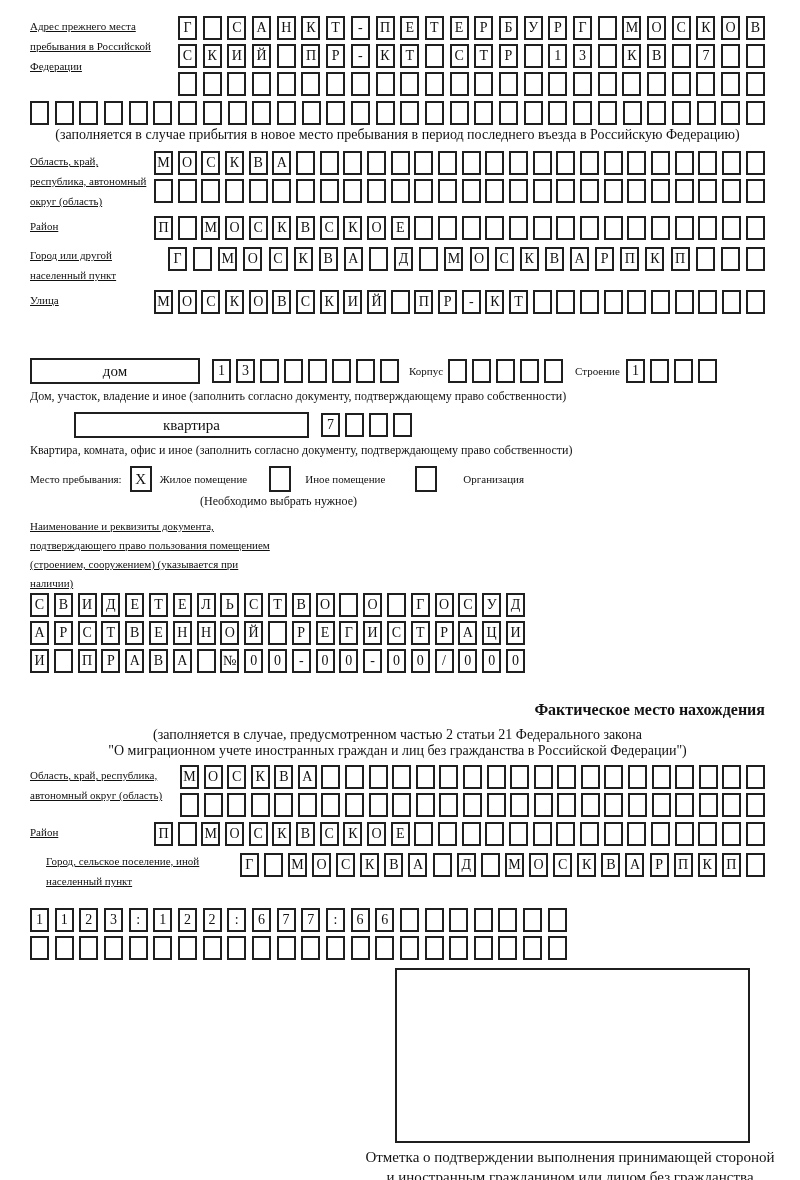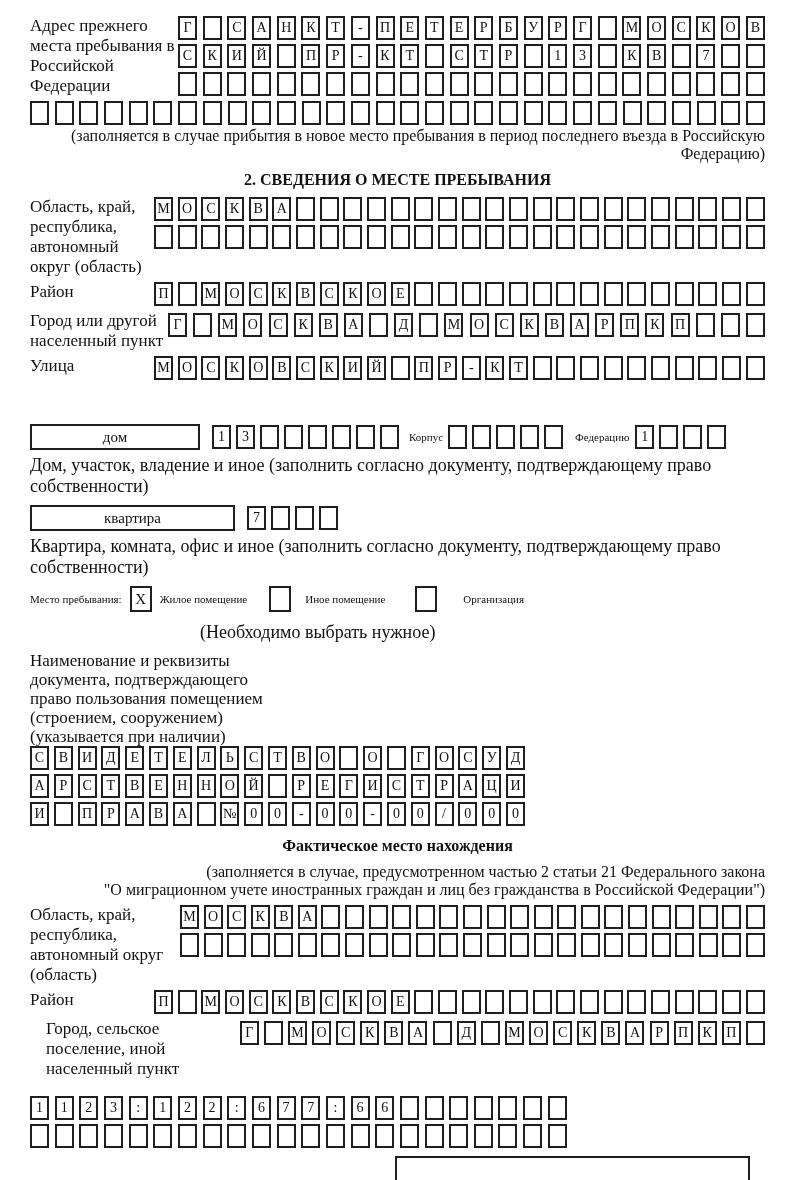--- a/index.html
+++ b/index.html
@@ -1,35 +1,35 @@
 <!DOCTYPE html>
 <html><head>
 <meta charset="utf-8">
 <style>
   html,body{margin:0;padding:0;background:#fff;}
   body{width:800px;min-height:1180px;font-family:"Liberation Serif","DejaVu Serif",serif;color:#111;}
   .page{box-sizing:border-box;width:800px;padding:16px 35px 10px 30px;}
   .header-note{text-align:right;font-size:16px;margin-bottom:14px;}
   .row{display:flex;align-items:flex-start;margin-bottom:5px;}
-  .lbl{font-size:17px;line-height:20px;}
+  .lbl{font-size:11px;line-height:20px;text-decoration:underline;}
   .cells{display:flex;justify-content:space-between;}
   .cell{box-sizing:border-box;flex:0 0 19px;width:19px;height:24px;border:2px solid #1f1f1f;
         display:flex;align-items:center;justify-content:center;
         font-size:14px;line-height:1;background:#fff;}
   .cellcol > .cells{margin-bottom:4px;}
   .cellcol > .cells:last-child{margin-bottom:0;}
-  .caption{font-size:16px;text-align:right;margin:2px 0 8px 0;}
-  .caption-left{font-size:18px;text-align:left;margin:2px 0 8px 0;}
+  .caption{font-size:14px;text-align:center;margin:2px 0 8px 0;}
+  .caption-left{font-size:12px;text-align:left;margin:2px 0 8px 0;}
   .sec-title{font-size:16px;font-weight:bold;text-align:center;margin:6px 0 8px 0;}
   .wbox{box-sizing:border-box;border:2px solid #1f1f1f;height:26px;display:flex;
         align-items:center;justify-content:center;font-size:15px;background:#fff;}
   .inline-lbl{font-size:11px;line-height:26px;white-space:nowrap;}
   .chk{box-sizing:border-box;width:22px;height:26px;border:2px solid #1f1f1f;display:flex;
        align-items:center;justify-content:center;font-size:15px;background:#fff;}
-  .stay-row{display:flex;align-items:flex-end;margin-bottom:10px;}
+  .stay-row{display:flex;align-items:flex-end;margin-bottom:2px;}
   .stamp-box{box-sizing:border-box;width:355px;height:175px;border:2px solid #1f1f1f;
              margin-left:365px;margin-top:8px;background:#fff;}
   .stamp-note{width:420px;margin-left:330px;margin-top:4px;font-size:15px;line-height:20px;text-align:center;}
   .mt4{margin-top:4px;}
 </style>
 </head>
 <body>
 
 <div class="page">
 
@@ -144,21 +144,20 @@
       <span class="cell"></span>
       <span class="cell"></span>
       <span class="cell"></span>
       <span class="cell"></span>
       <span class="cell"></span>
       <span class="cell"></span>
       <span class="cell"></span>
     </div>
   <div class="caption">(заполняется в случае прибытия в новое место пребывания в период последнего въезда в Российскую Федерацию)</div>
 
-  <div class="sec-title">2. СВЕДЕНИЯ О МЕСТЕ ПРЕБЫВАНИЯ</div>
 
   <div class="row">
     <div class="lbl" style="width:124px;">Область, край, республика, автономный округ (область)</div>
     <div class="cellcol" style="width:611px;">
       <div class="cells">
           <span class="cell">М</span>
           <span class="cell">О</span>
           <span class="cell">С</span>
           <span class="cell">К</span>
           <span class="cell">В</span>
@@ -322,32 +321,32 @@
         <span class="cell"></span>
       </div>
     <div class="inline-lbl" style="margin-left:10px;">Корпус</div>
     <div class="cells" style="width:115px;margin-left:5px;">
         <span class="cell"></span>
         <span class="cell"></span>
         <span class="cell"></span>
         <span class="cell"></span>
         <span class="cell"></span>
       </div>
-    <div class="inline-lbl" style="margin-left:12px;">Федерацию</div>
+    <div class="inline-lbl" style="margin-left:12px;">Строение</div>
     <div class="cells" style="width:91px;margin-left:6px;">
         <span class="cell">1</span>
         <span class="cell"></span>
         <span class="cell"></span>
         <span class="cell"></span>
       </div>
   </div>
   <div class="caption-left">Дом, участок, владение и иное (заполнить согласно документу, подтверждающему право собственности)</div>
 
   <div class="row" style="align-items:center;">
-    <div class="wbox" style="width:205px;">квартира</div>
+    <div class="wbox" style="width:235px;margin-left:44px;">квартира</div>
     <div class="cells" style="width:91px;margin-left:12px;">
         <span class="cell">7</span>
         <span class="cell"></span>
         <span class="cell"></span>
         <span class="cell"></span>
       </div>
   </div>
   <div class="caption-left">Квартира, комната, офис и иное (заполнить согласно документу, подтверждающему право собственности)</div>
 
   <div class="stay-row">
@@ -429,21 +428,21 @@
           <span class="cell">0</span>
           <span class="cell">0</span>
           <span class="cell">/</span>
           <span class="cell">0</span>
           <span class="cell">0</span>
           <span class="cell">0</span>
         </div>
     </div>
   </div>
 
-  <div class="sec-title" style="margin-top:11px;">Фактическое место нахождения</div>
+  <div class="sec-title" style="margin-top:28px;text-align:right;">Фактическое место нахождения</div>
   <div class="caption" style="margin:0;">(заполняется в случае, предусмотренном частью 2 статьи 21 Федерального закона</div>
   <div class="caption" style="margin:0 0 6px 0;">"О миграционном учете иностранных граждан и лиц без гражданства в Российской Федерации")</div>
 
   <div class="row">
     <div class="lbl" style="width:150px;">Область, край, республика, автономный округ (область)</div>
     <div class="cellcol" style="width:585px;">
       <div class="cells">
           <span class="cell">М</span>
           <span class="cell">О</span>
           <span class="cell">С</span>

